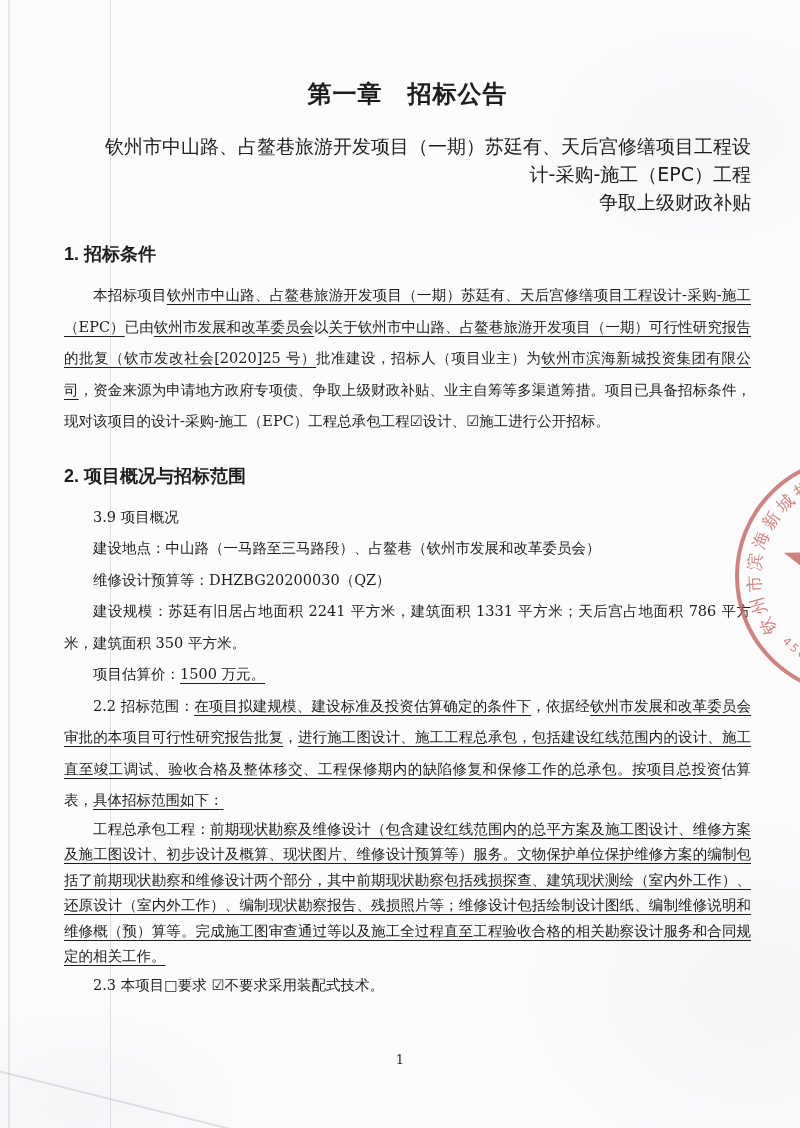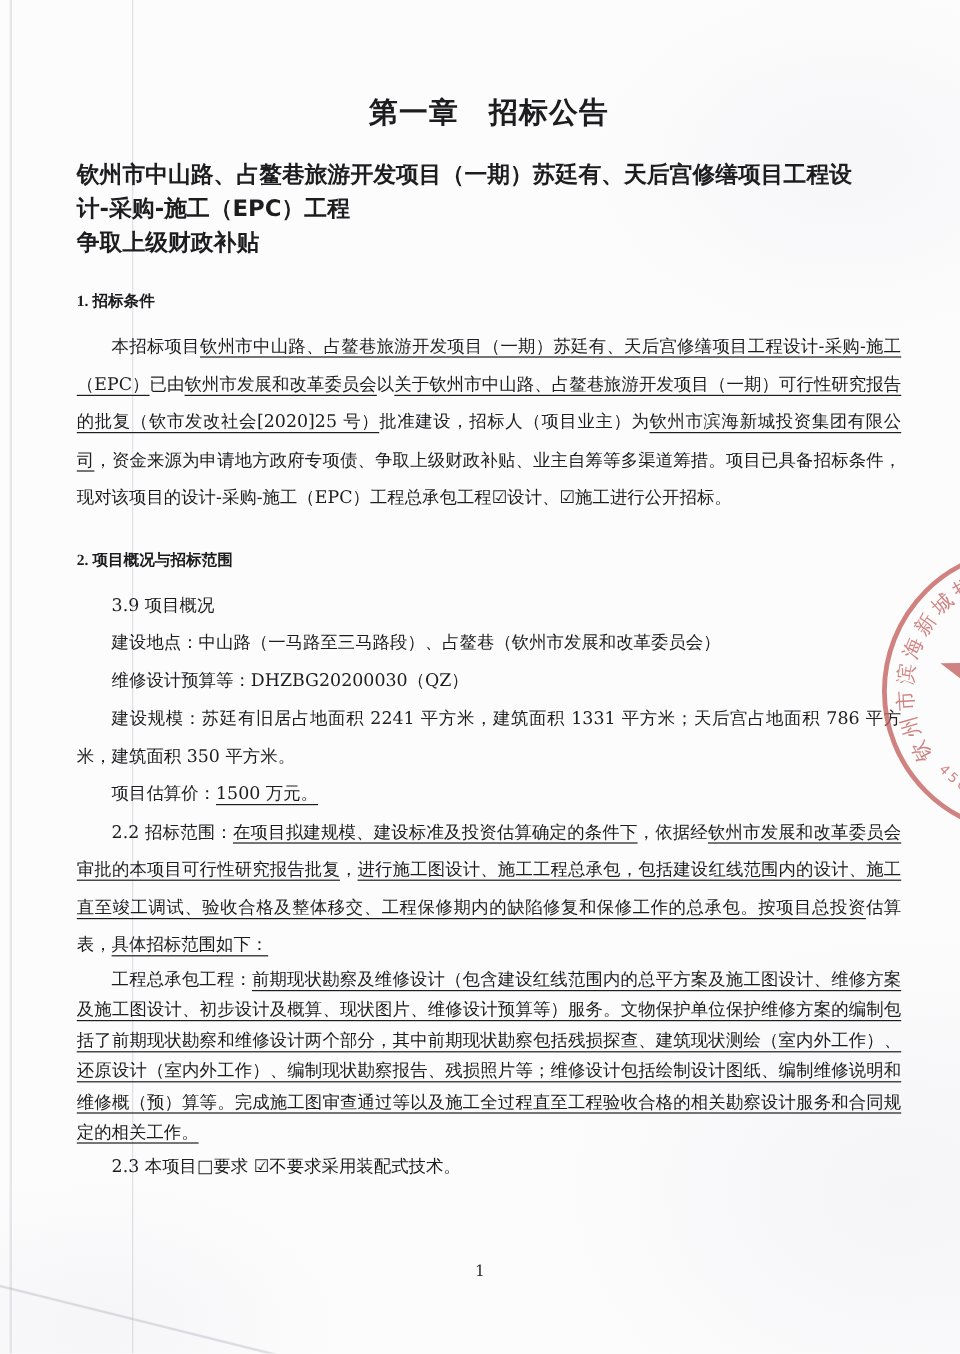--- a/index.html
+++ b/index.html
@@ -16,23 +16,23 @@
   }
   .page{position:absolute;inset:0;overflow:hidden;}
   .edge-line{position:absolute;top:0;bottom:0;width:2px;background:rgba(185,185,200,0.32);}
   .fold-line{position:absolute;top:0;bottom:0;width:1px;background:rgba(195,195,210,0.5);}
   .streak{position:absolute;left:-30px;top:1098px;width:280px;height:2px;
           background:rgba(165,165,182,0.35);transform:rotate(14deg);}
   .content{position:absolute;left:64px;right:49px;top:78px;}
   .chapter{font-family:"DejaVu Sans","Liberation Sans",sans-serif;
            font-weight:bold;font-size:24px;text-align:center;margin:0 0 22px 0;letter-spacing:1px;}
   .doc-title{font-family:"DejaVu Sans","Liberation Sans",sans-serif;
-             font-weight:bold;font-size:19px;line-height:28px;text-align:left;margin:0;}
-  .sec-heading{font-family:Liberation Serif, serif;
-               font-weight:bold;font-size:13px;margin:26px 0 14px 0;}
+             font-weight:normal;font-size:19px;line-height:28px;text-align:right;margin:0;}
+  .sec-heading{font-family:Liberation Sans, sans-serif;
+               font-weight:bold;font-size:18px;margin:26px 0 14px 0;}
   .para{font-size:14.5px;line-height:31.5px;text-align:justify;text-indent:2em;margin:0;}
   .para.dense{line-height:25.5px;}
   .u{text-decoration:underline;text-underline-offset:4px;white-space:pre-wrap;}
   .page-number{position:absolute;left:0;right:0;top:1052px;text-align:center;
                font-size:13px;color:#2a2a2c;}
   .seal{position:absolute;left:670px;top:428px;width:130px;height:300px;opacity:0.78;}
 </style>
 </head>
 <body>
 

